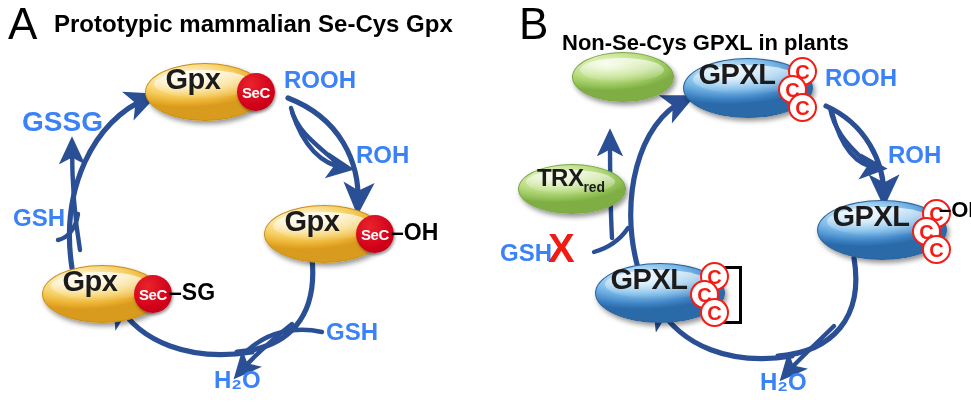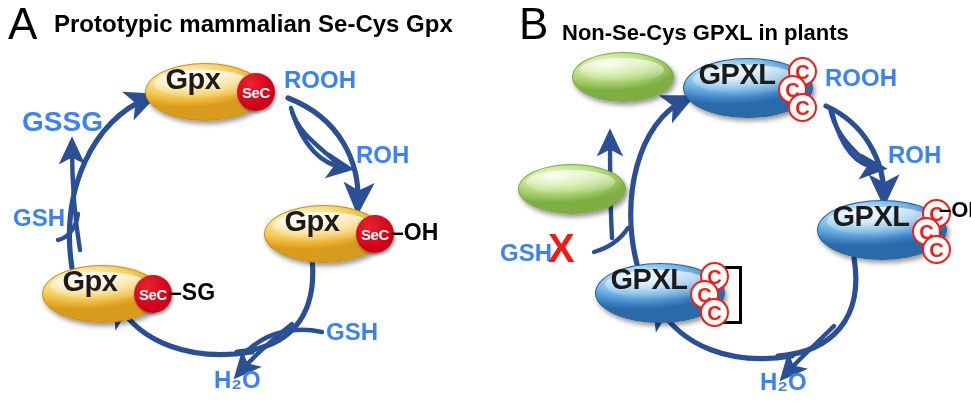--- a/index.html
+++ b/index.html
@@ -275,21 +275,21 @@
     <div class="chem" style="left:356px; top:143px; font-size:24px;">ROH</div>
     <div class="chem" style="left:326px; top:320px; font-size:24px;">GSH</div>
     <div class="chem" style="left:214px; top:368px; font-size:24px;">H₂O</div>
     <div class="chem" style="left:13px; top:206px; font-size:24px;">GSH</div>
     <div class="chem" style="left:22px; top:108px; font-size:28px;">GSSG</div>
   </div>
 
   <div class="panel" id="panel-b">
 
     <div class="panel-letter" style="left:33px; top:2px; font-size:44px;">B</div>
-    <div class="panel-title" style="left:76px; top:22px; font-size:22px;">Non-Se-Cys GPXL in plants</div>
+    <div class="panel-title" style="left:76px; top:32px; font-size:22px;">Non-Se-Cys GPXL in plants</div>
 
     <svg class="arrows" viewBox="0 0 485 402">
       <defs>
         <marker id="ah-b" markerWidth="7" markerHeight="7" refX="4.2" refY="3" orient="auto">
           <path d="M0,0 L6.4,3 L0,6 L1.6,3 Z" fill="#2a4f94"></path>
         </marker>
       </defs>
       <g fill="none" stroke="#2a4f94" stroke-width="5.2" stroke-linecap="round">
 
         <path d="M152,268 C133,200 152,122 199,100" marker-end="url(#ah-b)"></path>
@@ -312,20 +312,23 @@
         <path d="M126,238 C124,200 124,168 124,138" marker-end="url(#ah-b)"></path>
       </g>
     </svg>
 
     <div class="node" style="left:86px; top:52px; width:100px; height:48px;">
       <div class="ellipse green"></div>
     </div>
 
     <div class="node" style="left:32px; top:164px; width:106px; height:48px;">
       <div class="ellipse green"></div>
+      <div class="node-label" style="font-size:24px;">
+        <span>TRX</span><span class="sub">red</span>
+      </div>
     </div>
 
     <div class="node" style="left:197px; top:58px; width:128px; height:58px;">
       <div class="ellipse blue"></div>
       <div class="node-label" style="font-size:29px; margin-right:20px;">GPXL</div>
       <div class="cys" style="right:-6px;  top:-1px; width:25px; height:25px; font-size:20px;">C</div>
       <div class="cys" style="right:4px;  top:17px; width:25px; height:25px; font-size:20px;">C</div>
       <div class="cys" style="right:-6px; top:35px; width:25px; height:25px; font-size:20px;">C</div>
     </div>
 

